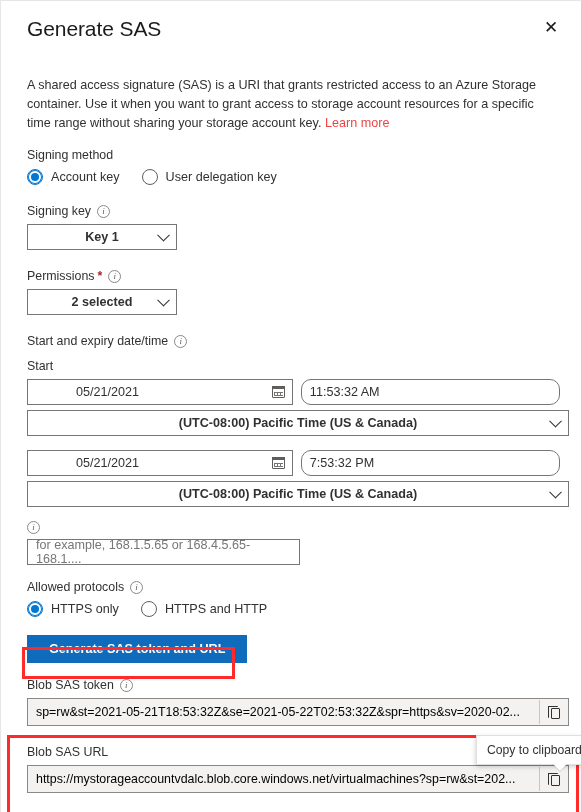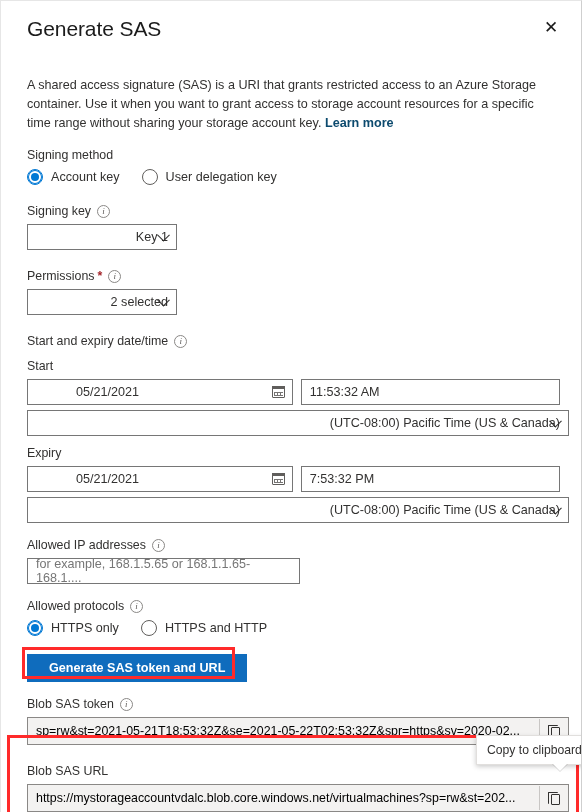--- a/index.html
+++ b/index.html
@@ -54,21 +54,21 @@
   }
 
   
   .intro {
     margin-top: 22px;
     font-size: 12.6px;
     line-height: 19px;
     color: #323130;
     max-width: 528px;
   }
-  .link { color: #0c4a6e; text-decoration: none; cursor: pointer; font-weight: bold; }
+  .link { color: #ef4444; text-decoration: none; cursor: pointer; }
 
   
   .label {
     font-size: 12.4px;
     color: #323130;
     line-height: 16px;
     display: flex;
     align-items: center;
     gap: 6px;
   }
@@ -129,36 +129,37 @@
     display: flex;
     align-items: center;
     padding: 0 8px;
     font-size: 12.6px;
     color: #323130;
     margin-top: 5px;
     cursor: text;
   }
   .select {
     cursor: pointer;
-    justify-content: flex-end;
+    justify-content: center;
+    font-weight: bold;
   }
   .chev {
     position: absolute;
     right: 8px; top: 50%;
     width: 9px; height: 9px;
     border-right: 1.4px solid #323130;
     border-bottom: 1.4px solid #323130;
     transform: translateY(-70%) rotate(45deg);
   }
   .w150 { width: 150px; }
   .ph { color: #767676; }
 
   .row2 { display: flex; gap: 8px; margin-top: 5px; }
   .date-field { position: relative; width: 270px; padding-left: 48px; }
-  .time-field { width: 264px; }
+  .time-field { width: 264px; border-radius: 10px; }
   .full { width: 542px; }
   .cal-icon {
     position: absolute;
     right: 7px; top: 50%;
     transform: translateY(-50%);
     width: 13px; height: 12px;
     border: 1.3px solid #605e5c;
     border-radius: 1px;
     cursor: pointer;
   }
@@ -363,46 +364,42 @@
           <span>11:53:32 AM</span>
         </div>
       </div>
       <div class="field select full">
         <span>(UTC-08:00) Pacific Time (US &amp; Canada)</span>
         <span class="chev"></span>
       </div>
 
       <div class="sp-sm"></div>
 
-      <div class="label">
-        <span>Expiry</span>
-      </div>
       <div class="row2">
         <div class="field date-field" style="margin-top:0">
           <span>05/21/2021</span>
           <span class="cal-icon"></span>
         </div>
         <div class="field time-field" style="margin-top:0">
           <span>7:53:32 PM</span>
         </div>
       </div>
       <div class="field select full">
         <span>(UTC-08:00) Pacific Time (US &amp; Canada)</span>
         <span class="chev"></span>
       </div>
 
       <div class="sp-md"></div>
 
       
       <div class="label">
-        <span>Allowed IP addresses</span>
         <span class="info-icon">i</span>
       </div>
       <div class="field" style="width:273px">
-        <span class="ph">for example, 168.1.5.65 or 168.1.1.65-168.1....</span>
+        <span class="ph">for example, 168.1.5.65 or 168.4.5.65-168.1....</span>
       </div>
 
       <div class="sp-md"></div>
 
       
       <div class="label">
         <span>Allowed protocols</span>
         <span class="info-icon">i</span>
       </div>
       <div class="radio-row">

